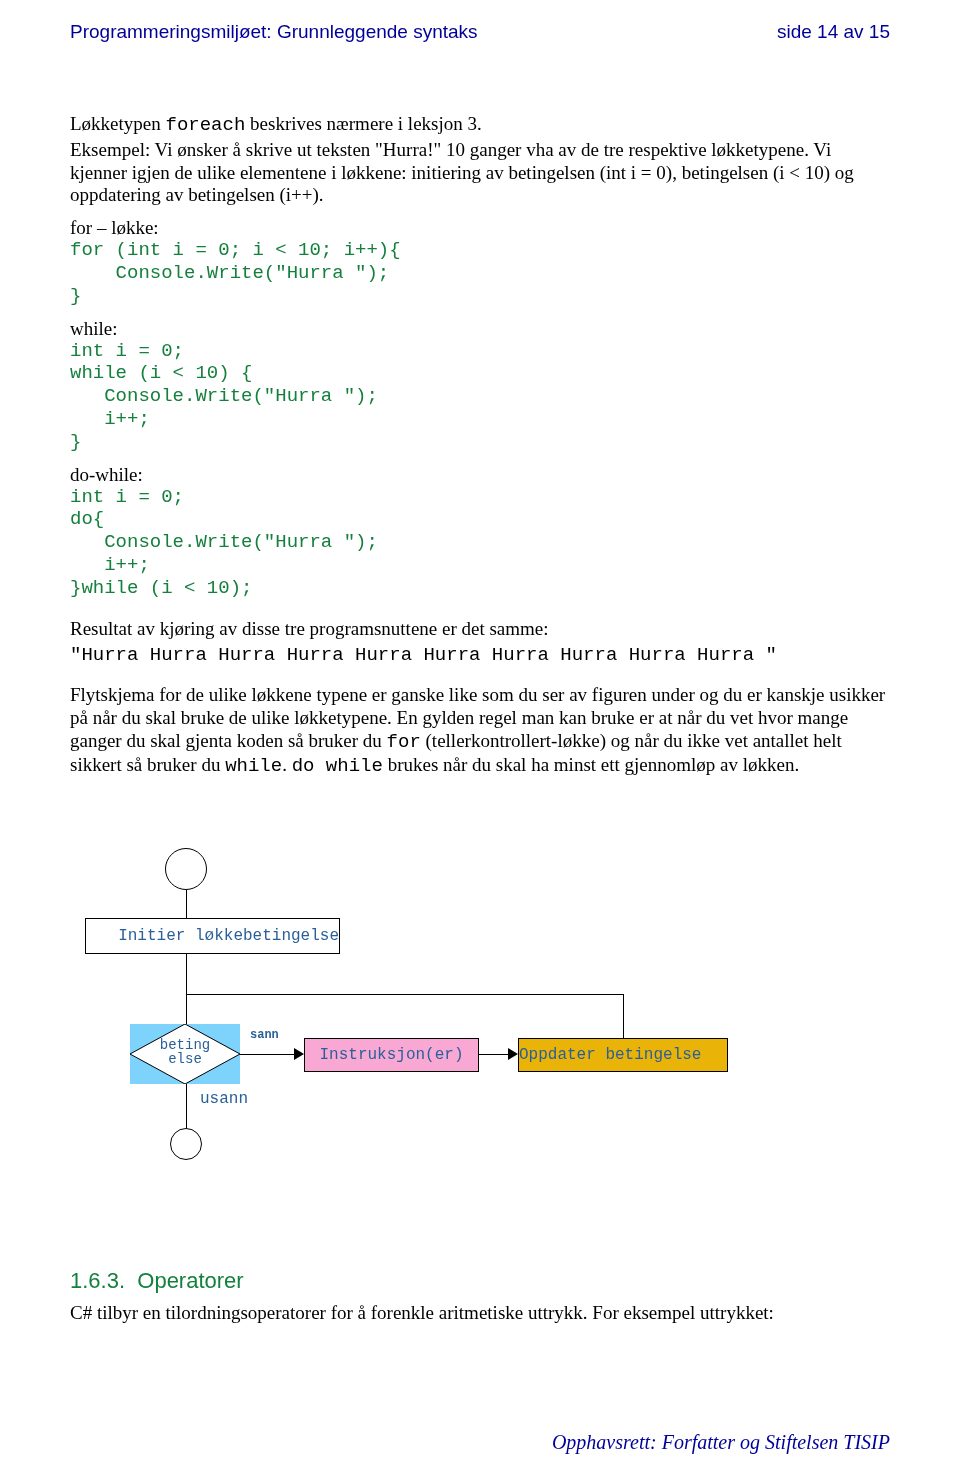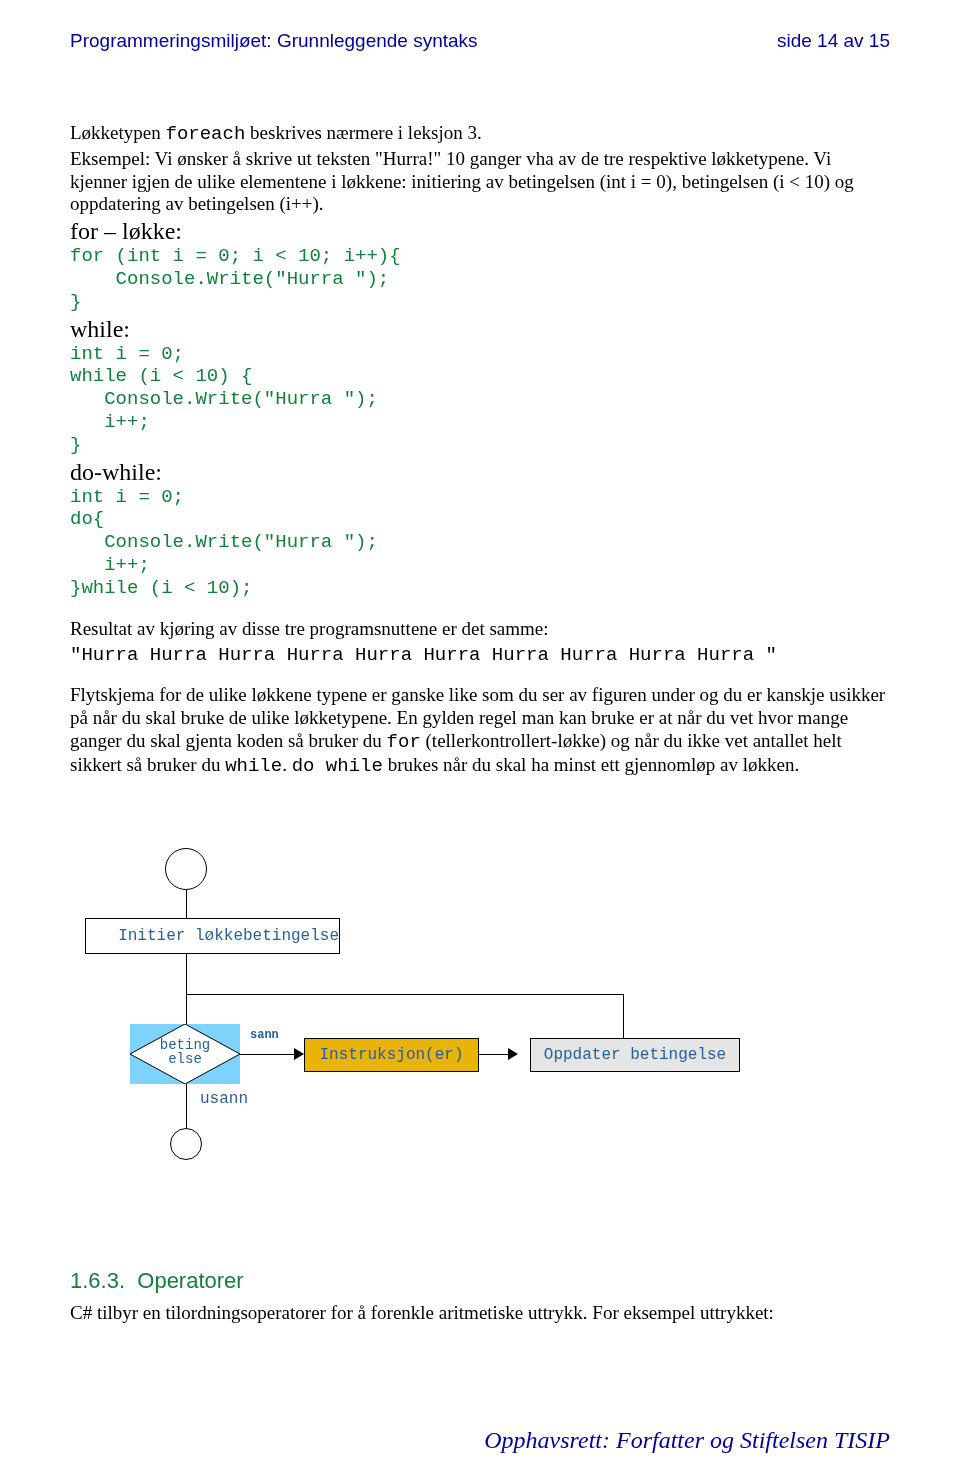--- a/index.html
+++ b/index.html
@@ -6,21 +6,21 @@
   body {
     font-family: "Times New Roman", Times, serif;
     background: #fff;
     color: #000;
     width: 960px;
     min-height: 1469px;
     position: relative;
     padding: 0;
   }
   .page {
-    padding: 30px 70px 60px 70px;
+    padding: 21px 70px 60px 70px;
   }
   .header {
     display: flex;
     justify-content: space-between;
     font-family: Arial, Helvetica, sans-serif;
     color: #000099;
     font-size: 19px;
     margin-bottom: 70px;
   }
   .body-text {
@@ -30,22 +30,22 @@
   }
   .code-block {
     font-family: "Courier New", Courier, monospace;
     font-size: 19px;
     line-height: 1.2;
     color: #15803d;
     margin-bottom: 2px;
     white-space: pre;
   }
   .section-label {
-    font-size: 24px;
-    margin-top: 2px;
+    font-size: 19px;
+    margin-top: 10px;
   }
   .para { margin-top: 18px; margin-bottom: 4px; }
   .result-block {
     font-family: "Courier New", Courier, monospace;
     font-size: 19px;
     color: #000;
     margin-bottom: 4px;
   }
   .flowchart {
     margin-top: 70px;
@@ -125,42 +125,41 @@
     border-top: 6px solid transparent;
     border-bottom: 6px solid transparent;
     border-left: 10px solid #000;
   }
   .fc-instr-box {
     position: absolute;
     left: 234px; top: 190px;
     width: 175px; height: 34px;
     border: 1px solid #000;
     display:flex; align-items:center; justify-content:center;
-    background:#eab308;
+    background:#f9a8d4;
   }
   .fc-line-h2 {
     position: absolute;
     left: 409px; top: 206px; height:1px; width: 35px; background:#000;
   }
   .fc-arrow-right2 {
     position: absolute;
     left: 438px; top: 200px;
     width:0; height:0;
     border-top: 6px solid transparent;
     border-bottom: 6px solid transparent;
     border-left: 10px solid #000;
   }
   .fc-update-box {
     position: absolute;
     left: 448px; top: 190px;
     width: 210px; height: 34px;
     border: 1px solid #000;
-    display:flex; align-items:center; justify-content:center;
-    background:#e5e5e5;
-    margin-left:12px;
+    display:flex; align-items:center; 
+    background:#eab308;
   }
   .fc-feedback-v {
     position: absolute;
     left: 553px; top: 146px; width:1px; height: 44px; background:#000;
   }
   .fc-feedback-h {
     position: absolute;
     left: 116px; top: 146px; width: 438px; height:1px; background:#000;
   }
   .fc-line-v3 {
@@ -182,21 +181,21 @@
     margin-top: 30px;
     margin-bottom: 8px;
   }
   .footer {
     position: absolute;
     bottom: 15px;
     right: 70px;
     font-family: "Times New Roman", Times, serif;
     font-style: italic;
     color: #000099;
-    font-size: 24px;
+    font-size: 20px;
   }
   .inline-mono { font-family: "Courier New", Courier, monospace; }
 </style>
 </head>
 <body>
 
 <div class="page">
   <div class="header">
     <span>Programmeringsmiljøet: Grunnleggende syntaks</span>
     <span>side 14 av 15</span>

